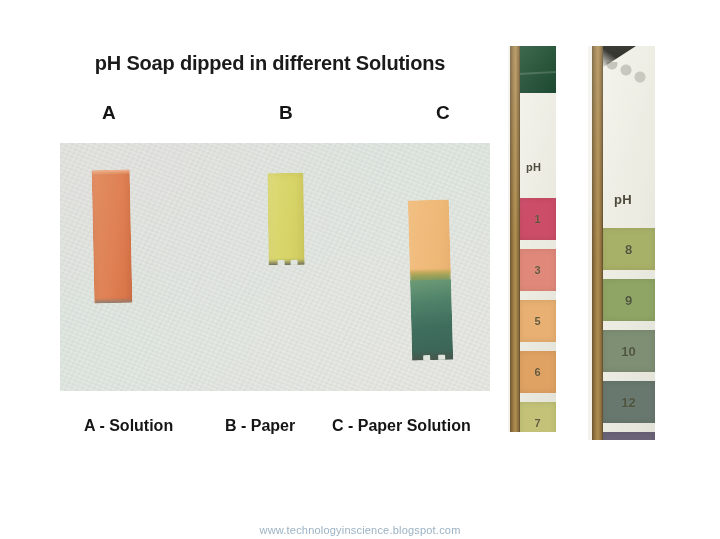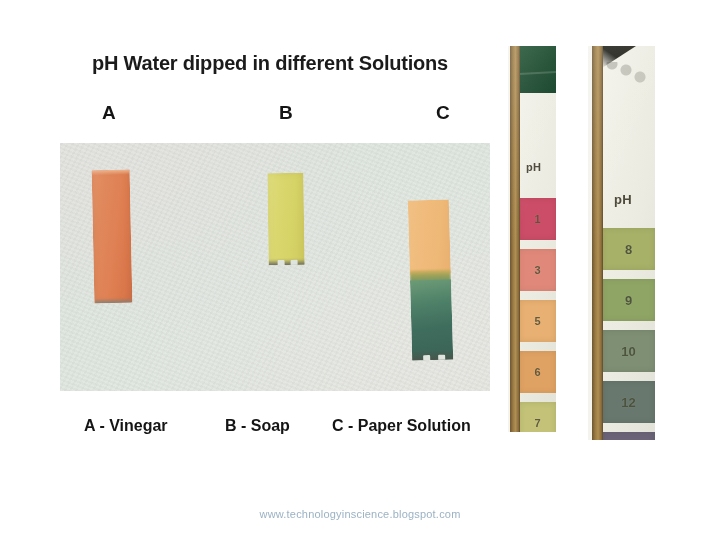--- a/index.html
+++ b/index.html
@@ -49,21 +49,21 @@
     color: #151515;
     white-space: nowrap;
   }
   #cap-a { left: 84px; }
   #cap-b { left: 225px; }
   #cap-c { left: 332px; }
 
   .site-url {
     position: absolute;
     left: 0;
-    top: 508px;
+    top: 524px;
     width: 720px;
     text-align: center;
     font-size: 11px;
     color: #9bb2c4;
     letter-spacing: 0.2px;
   }
 
   
   #photo {
     position: absolute;
@@ -311,21 +311,21 @@
     z-index: 5;
     pointer-events: none;
     background: linear-gradient(112deg, rgba(255,255,255,0.16) 0%, rgba(255,255,255,0) 42%);
   }
 </style>
 </head>
 <body>
 
 <div id="slide">
 
-  <div class="title">pH Water dipped in different Solutions</div>
+  <div class="title">pH Soap dipped in different Solutions</div>
 
   <div class="col-letter" id="letter-a">A</div>
   <div class="col-letter" id="letter-b">B</div>
   <div class="col-letter" id="letter-c">C</div>
 
   <div id="photo">
 
     <div class="strip" id="strip-a">
       <div class="body"></div>
       <div class="edge-top"></div>
@@ -388,19 +388,19 @@
       </div>
       <div class="swatch" style="top: 284px; height: 42px; left: 14px; background: rgb(126, 143, 116); box-shadow: rgba(0, 0, 0, 0.1) 0px 0px 6px inset;">
         <span class="num">10</span>
       </div>
       <div class="swatch" style="top: 335px; height: 42px; left: 14px; background: rgb(104, 120, 110); box-shadow: rgba(0, 0, 0, 0.1) 0px 0px 6px inset;">
         <span class="num">12</span>
       </div>
       <div class="swatch" style="top: 386px; height: 42px; left: 14px; background: rgb(107, 100, 120); box-shadow: rgba(0, 0, 0, 0.1) 0px 0px 6px inset;"></div>
     </div>
 
-  <div class="caption" id="cap-a">A - Vinegar</div>
-  <div class="caption" id="cap-b">B - Soap</div>
+  <div class="caption" id="cap-a">A - Solution</div>
+  <div class="caption" id="cap-b">B - Paper</div>
   <div class="caption" id="cap-c">C - Paper Solution</div>
 
   <div class="site-url">www.technologyinscience.blogspot.com</div>
 
 </div>
 
 </body></html>

